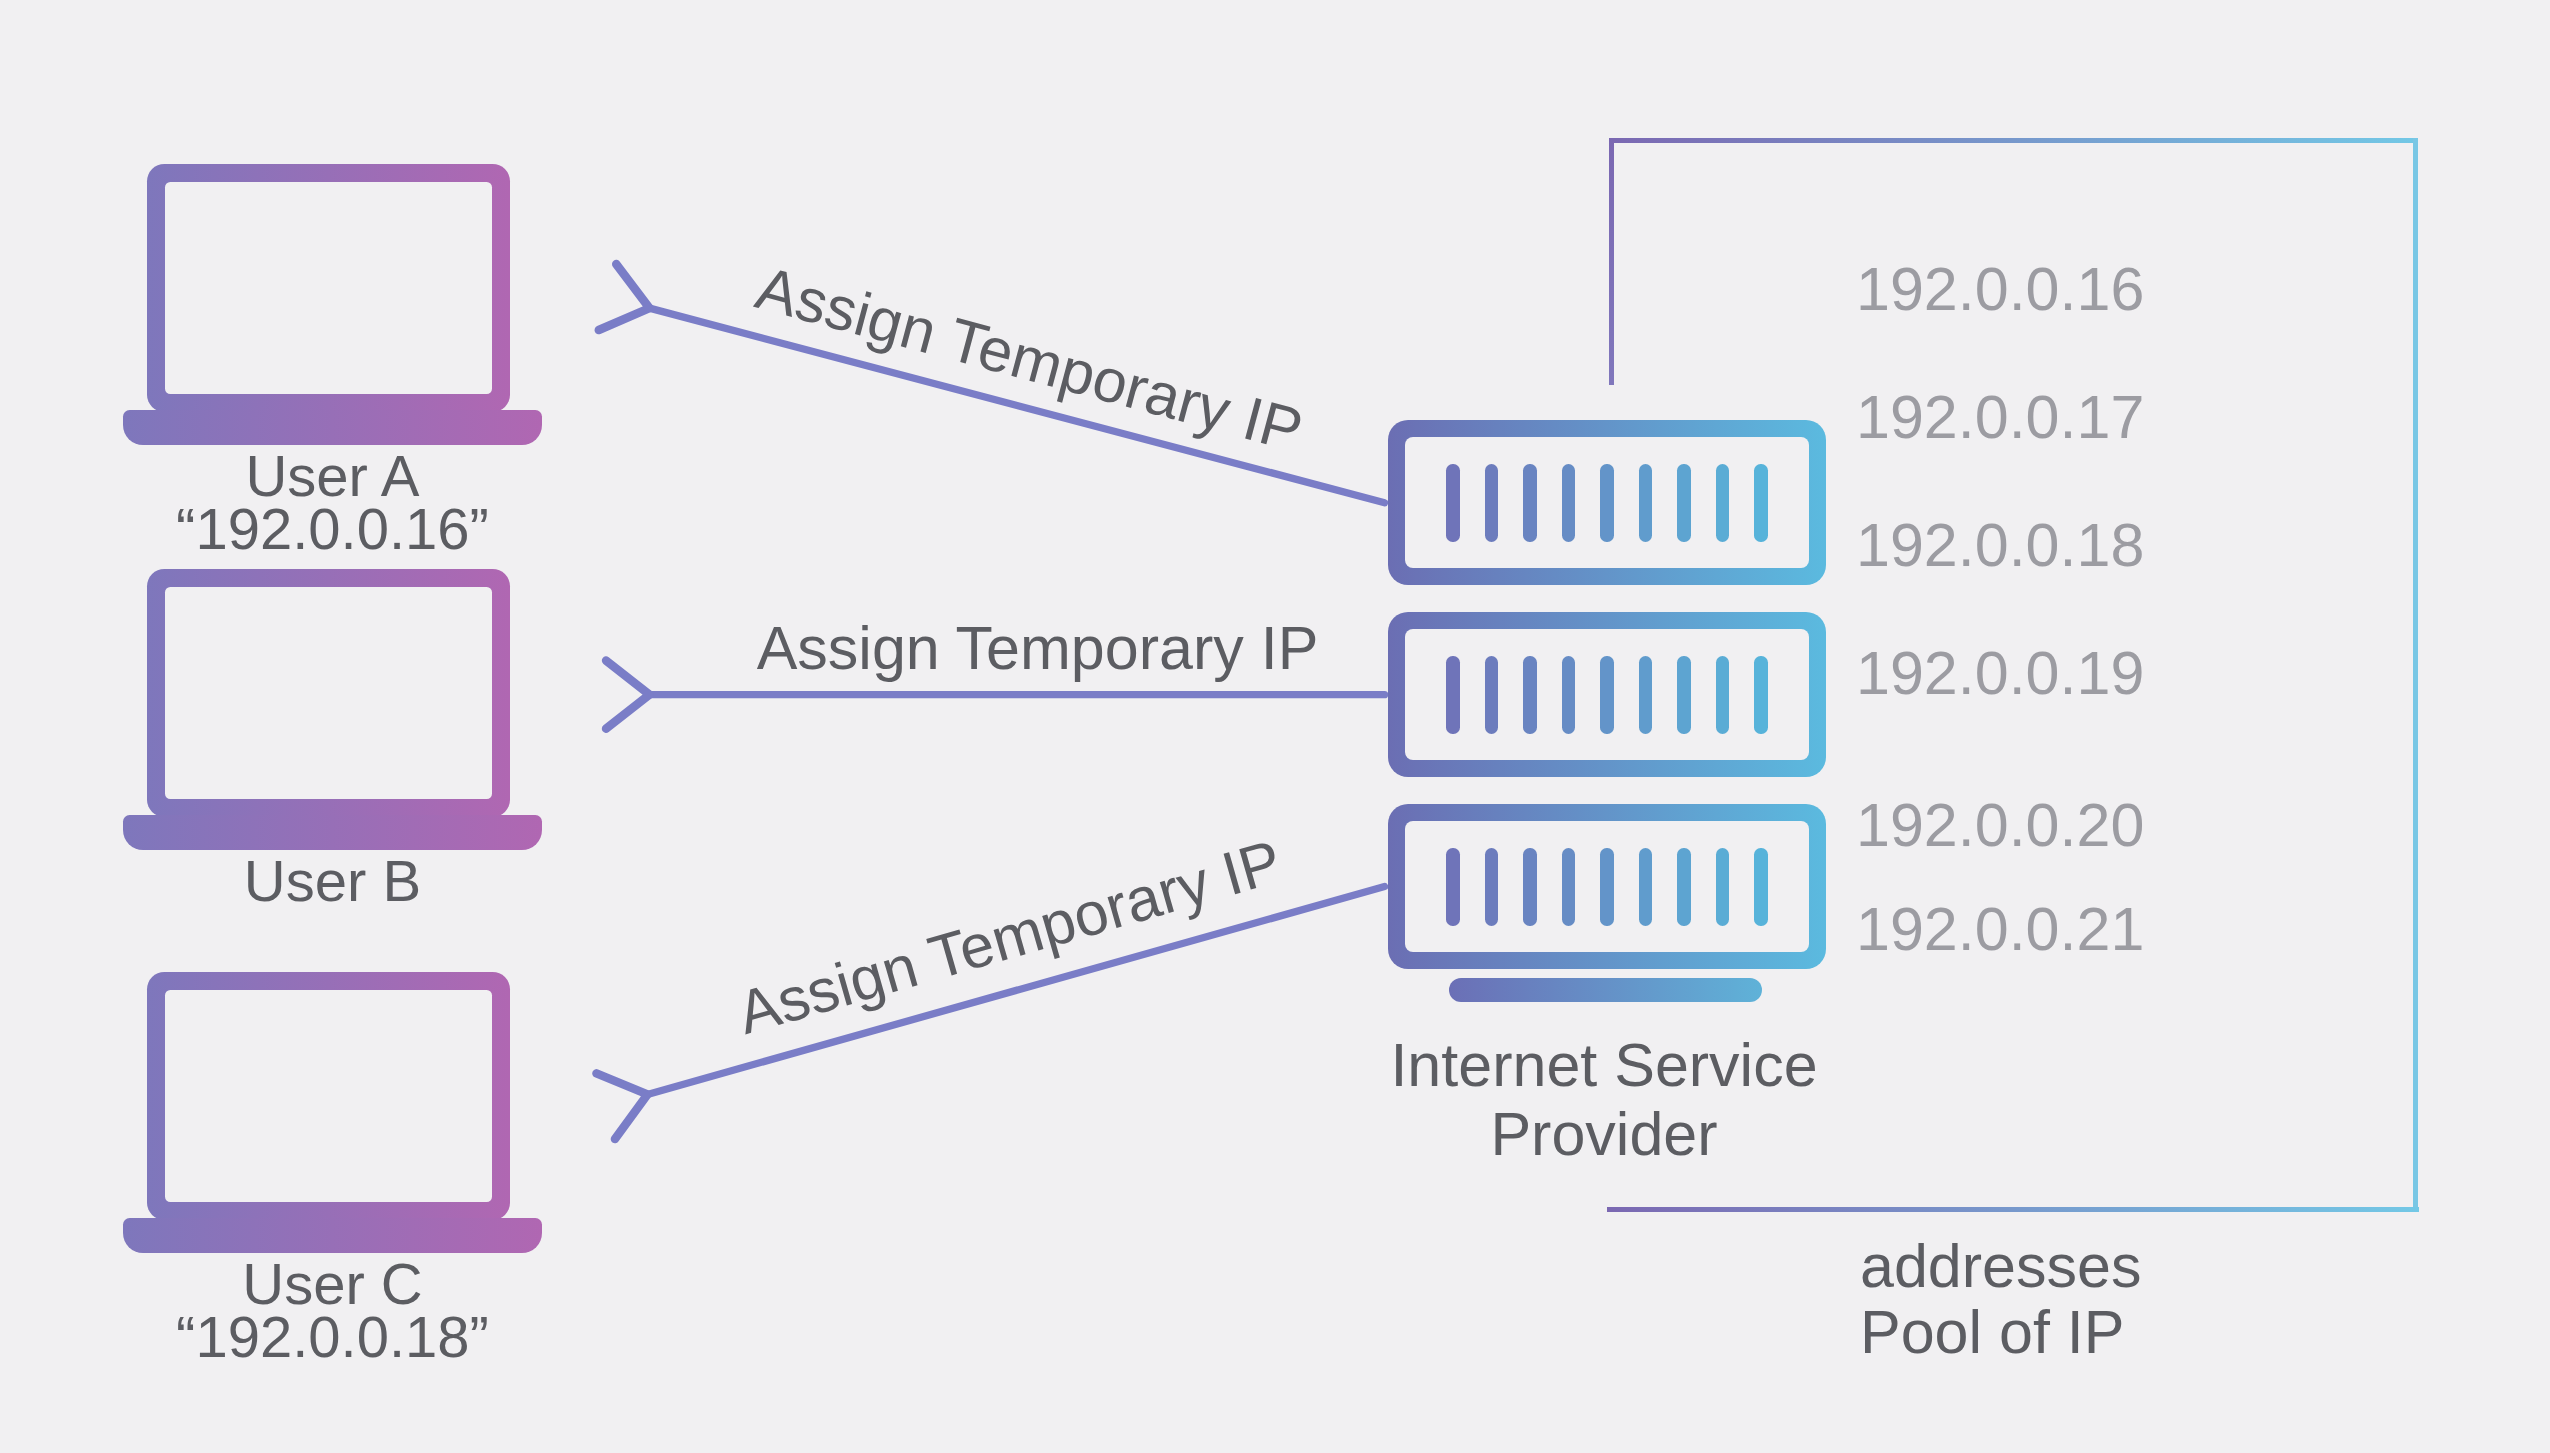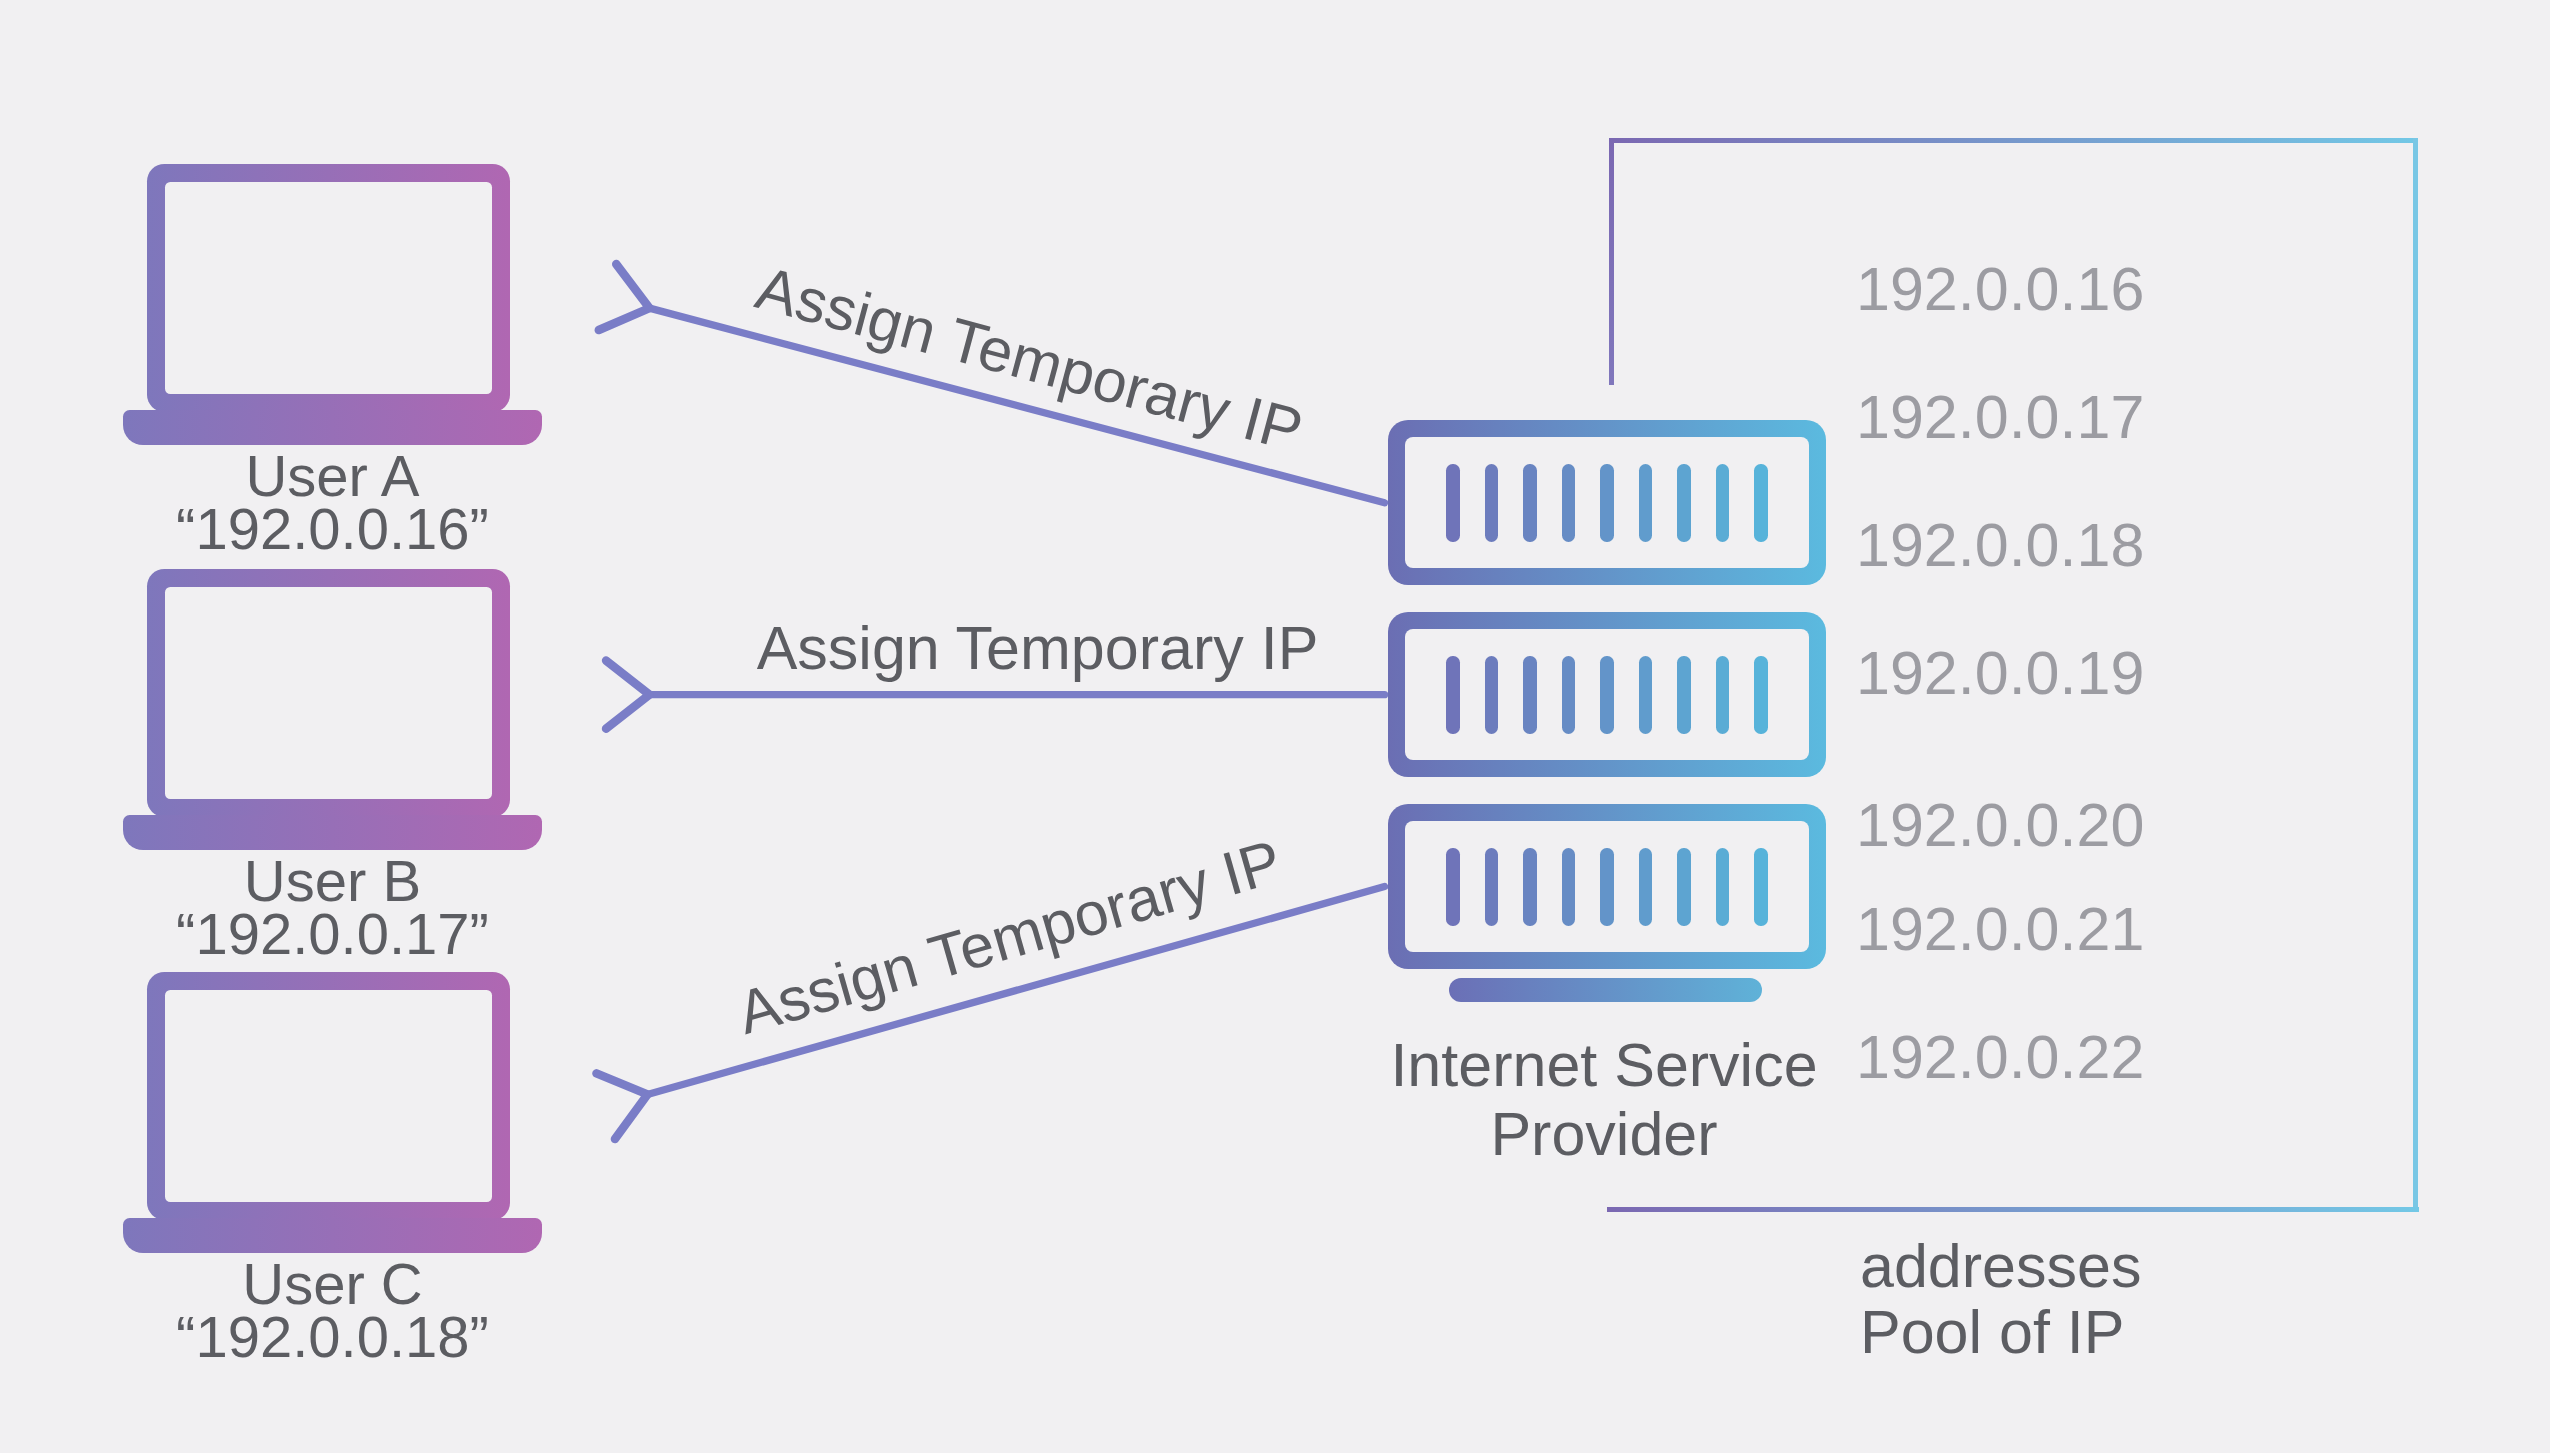--- a/index.html
+++ b/index.html
@@ -79,21 +79,20 @@
     </div>
   </div>
 
   <div class="user-group" style="top:545px;">
     <div class="lap-screen">
       <div class="lap-screen-inner"></div>
     </div>
     <div class="lap-base"></div>
     <div class="user-label">
       <div>User B</div>
-      <div>“192.0.0.17”</div>
     </div>
   </div>
 
   <div class="user-group" style="top:948px;">
     <div class="lap-screen">
       <div class="lap-screen-inner"></div>
     </div>
     <div class="lap-base"></div>
     <div class="user-label">
       <div>User C</div>
@@ -166,21 +165,20 @@
   <div class="bracket-left"></div>
   <div class="bracket-right"></div>
   <div class="bracket-bottom"></div>
 
   <div class="pool-ip" style="top:258px;">192.0.0.16</div>
   <div class="pool-ip" style="top:386px;">192.0.0.17</div>
   <div class="pool-ip" style="top:514px;">192.0.0.18</div>
   <div class="pool-ip" style="top:642px;text-align:right;">192.0.0.19</div>
   <div class="pool-ip" style="top:794px;">192.0.0.20</div>
   <div class="pool-ip" style="top:898px;">192.0.0.21</div>
-  <div class="pool-ip" style="top:1026px;">192.0.0.22</div>
 
   <div class="pool-label">
     <div>addresses</div>
     <div>Pool of IP</div>
   </div>
 
 </div>
 
 
 </body></html>

